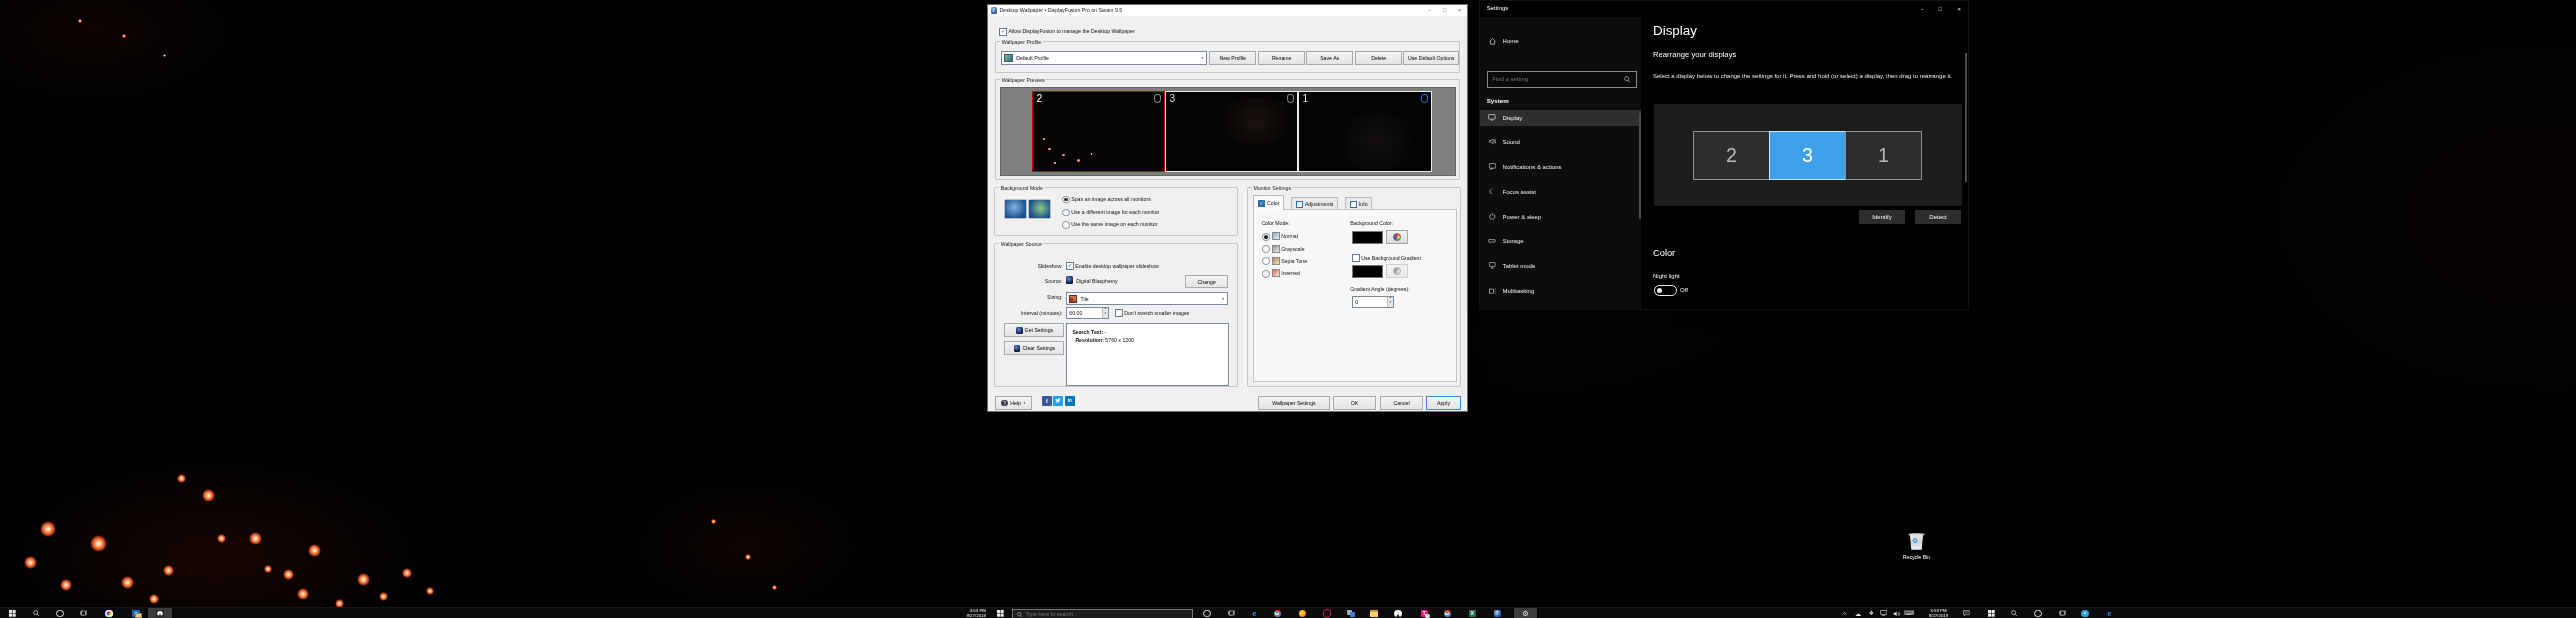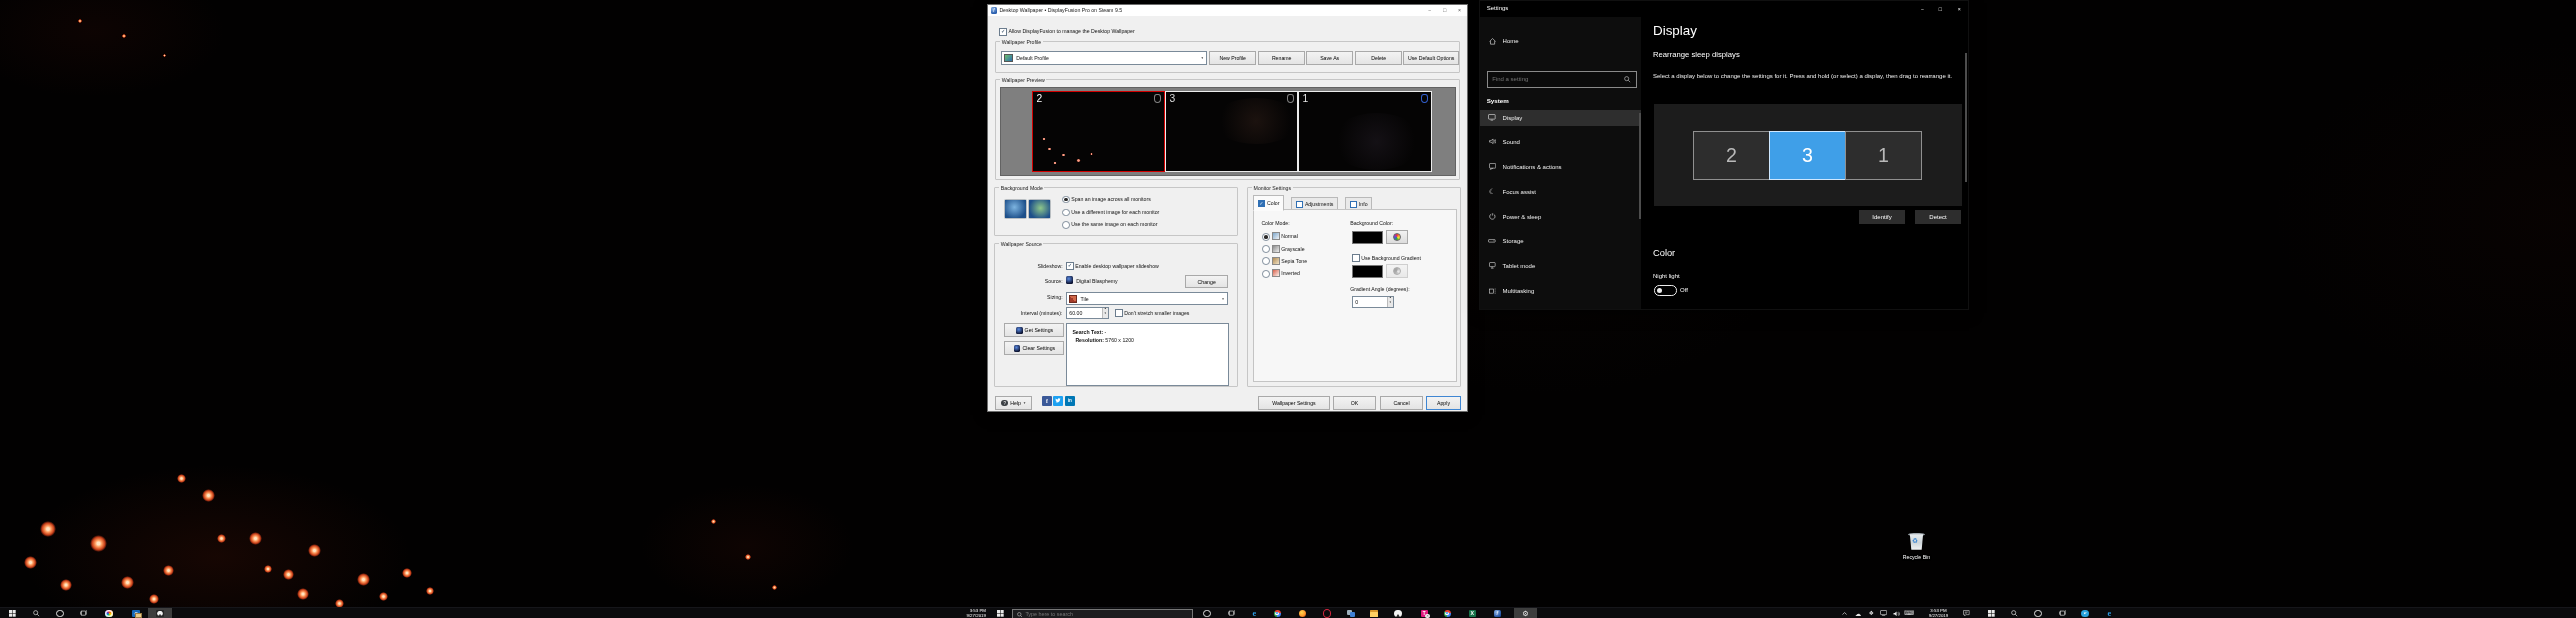--- a/index.html
+++ b/index.html
@@ -422,21 +422,21 @@
               <rect x="1" y="2" width="8" height="8" stroke="#e8e8e8" fill="none" stroke-width="1.1"></rect>
               <path d="M11 2h2M11 6h2M11 10h2" stroke="#e8e8e8" stroke-width="1.1"></path>
             </svg>
         </span>
         <span class="nav-lb">Multitasking</span>
       </div>
       <div class="sb-thumb" style="left:159px;top:96px;width:1.5px;height:106px;"></div>
     </div>
 
     <div class="abs" style="left:173px;top:21.6px;font-size:13.4px;font-weight:300;color:#fff;">Display</div>
-    <div class="abs" style="left:173px;top:49px;font-size:7.7px;color:#fff;">Rearrange sleep displays</div>
+    <div class="abs" style="left:173px;top:49px;font-size:7.7px;color:#fff;">Rearrange your displays</div>
     <div class="abs" style="left:173px;top:71px;width:317px;font-size:6px;line-height:8.8px;color:#f0f0f0;">Select a display below to change the settings for it. Press and hold (or select) a display, then drag to rearrange it.</div>
 
     <div class="abs" style="left:174px;top:103px;width:308px;height:102px;background:#1c1c1c;">
       <div class="tile" style="left:39px;top:27px;">2</div>
       <div class="tile sel" style="left:115px;top:27px;background:#3f9fe8;">3</div>
       <div class="tile" style="left:191px;top:27px;">1</div>
     </div>
     <div class="s-btn" style="left:379px;top:209px;width:46px;">Identify</div>
     <div class="s-btn" style="left:435px;top:209px;width:46px;">Detect</div>
 

